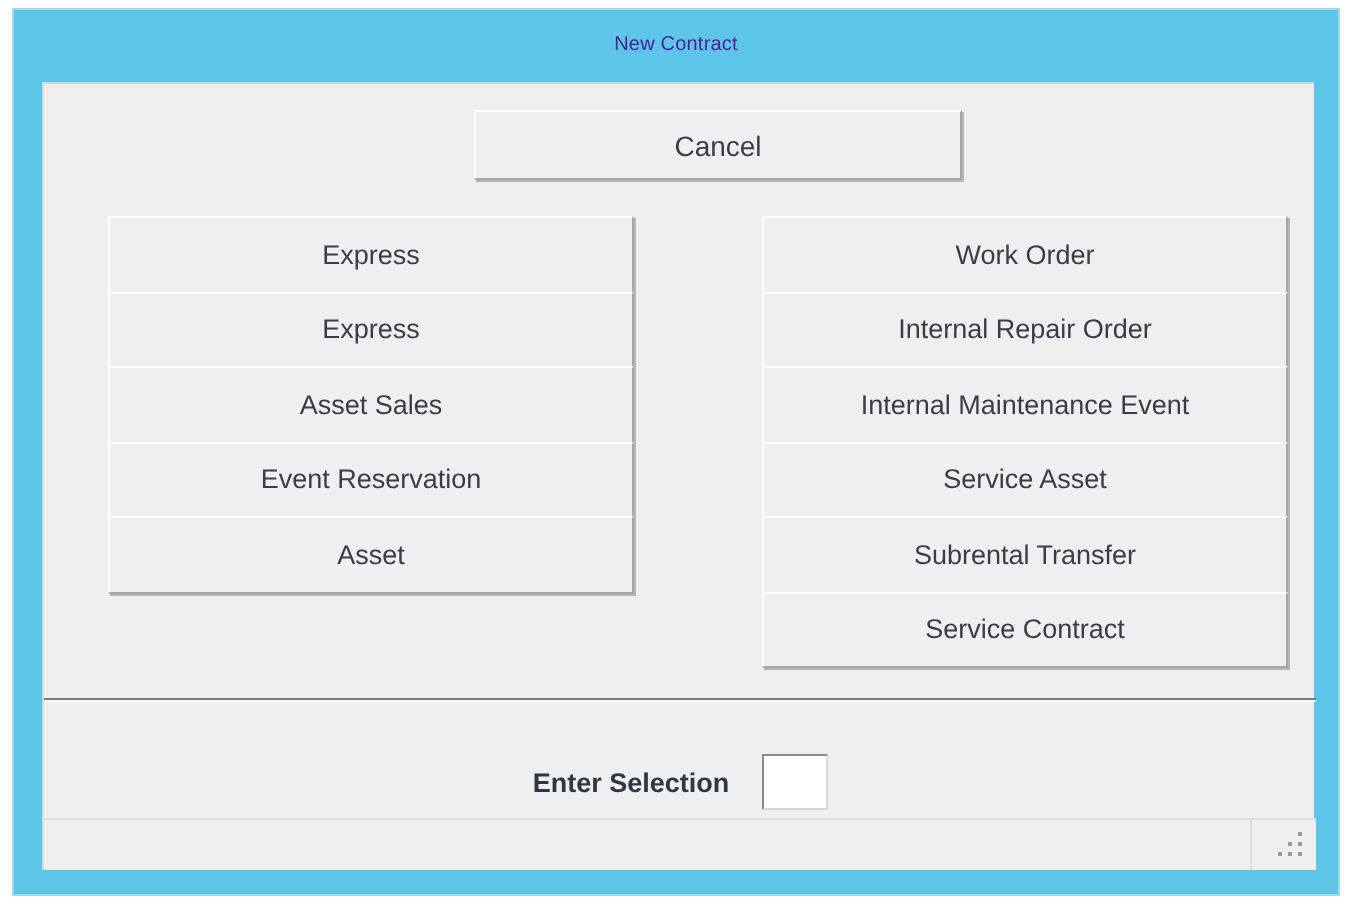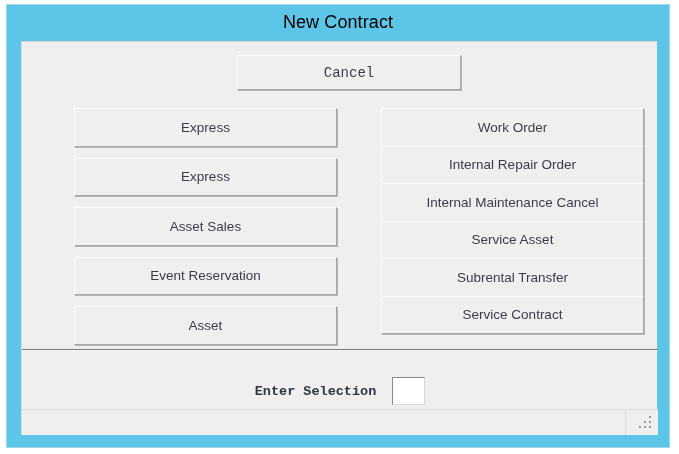--- a/index.html
+++ b/index.html
@@ -31,22 +31,22 @@
     left: 0;
     top: 0;
     width: 100%;
     height: 34px;
     background: #5cc5e8;
     display: flex;
     align-items: center;
     justify-content: center;
   }
   #titlebar .title-text {
-    font-size: 18px;
-    color: #000000;
+    font-size: 10px;
+    color: #4c1d95;
     letter-spacing: .1px;
     text-align: right;
   }
 
   
   #client {
     position: absolute;
     left: 14px;
     top: 36px;
     width: 636px;
@@ -73,35 +73,34 @@
     box-sizing: border-box;
     user-select: none;
     white-space: nowrap;
   }
 
   
   #cancel-btn {
     position: absolute;
     left: 215px;
     top: 13px;
-    width: 224px;
+    width: 244px;
     height: 35px;
     font-size: 14px;
-    font-family: Liberation Mono, monospace;
   }
 
   
   .col {
     position: absolute;
     top: 66px;
     width: 263px;
     display: flex;
     flex-direction: column;
   }
-  #col-left  { left: 52px; gap: 12px;  }
+  #col-left  { left: 32px;  }
   #col-right { left: 346px; margin-left: 13px; }
 
   .col .btn {
     height: 38.5px;
     width: 100%;
     margin-bottom: -1px;
   }
 
   
   #separator {
@@ -123,21 +122,20 @@
     height: 54px;
     display: flex;
     align-items: center;
     justify-content: center;
   }
   #selection-label {
     font-size: 13.5px;
     font-weight: bold;
     color: #2f3742;
     margin-right: 16px;
-    font-family: Liberation Mono, monospace;
   }
   #selection-input {
     width: 33px;
     height: 28px;
     background: #ffffff;
     border: 1px solid #8a8a8a;
     border-right-color: #d8d8d8;
     border-bottom-color: #d8d8d8;
     box-sizing: border-box;
     font-family: inherit;
@@ -201,21 +199,21 @@
       <div class="btn">Express</div>
       <div class="btn">Express</div>
       <div class="btn">Asset Sales</div>
       <div class="btn">Event Reservation</div>
       <div class="btn">Asset</div>
     </div>
 
     <div class="col" id="col-right">
       <div class="btn">Work Order</div>
       <div class="btn">Internal Repair Order</div>
-      <div class="btn">Internal Maintenance Cancel</div>
+      <div class="btn">Internal Maintenance Event</div>
       <div class="btn">Service Asset</div>
       <div class="btn">Subrental Transfer</div>
       <div class="btn">Service Contract</div>
     </div>
 
     <div id="separator"></div>
 
     <div id="selection-row">
       <span id="selection-label">Enter Selection</span>
       <input id="selection-input" type="text" value="" style="">

